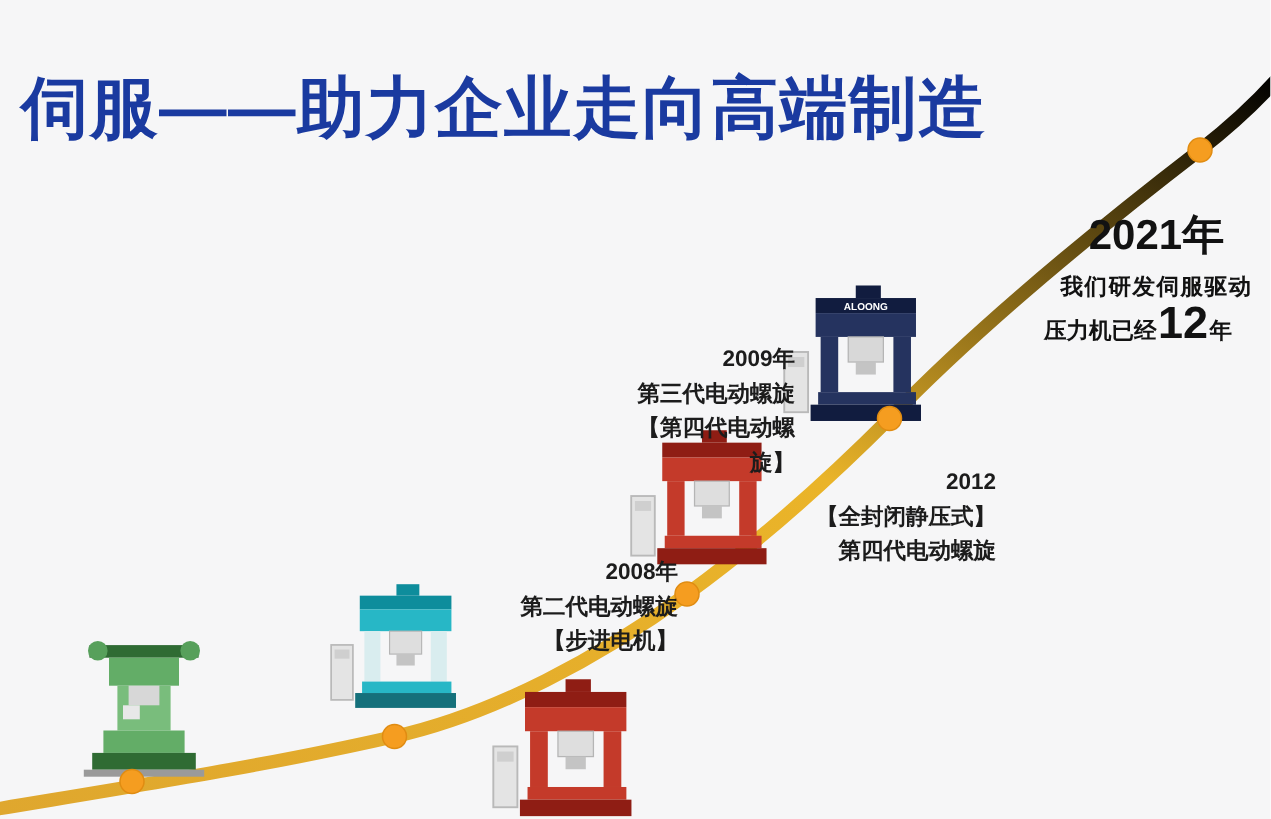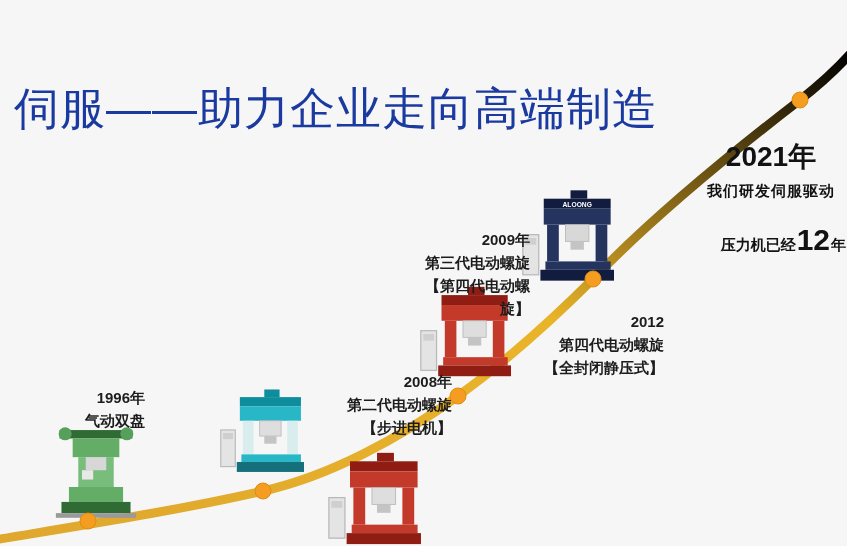--- a/index.html
+++ b/index.html
@@ -4,22 +4,22 @@
 <style>
   html,body{margin:0;padding:0;background:#ffffff;}
   .stage{
     position:relative;width:847px;height:546px;overflow:hidden;
     background:#f6f6f7;
     font-family:"Liberation Sans","DejaVu Sans",sans-serif;
   }
   
   .title{
     position:absolute;left:14px;top:42px;z-index:6;
-    font-size:45px;font-weight:normal;color:#1a3aa0;
-    letter-spacing:1px;white-space:nowrap;margin-top:37px;
+    font-size:45px;font-weight:bold;color:#1a3aa0;
+    letter-spacing:1px;white-space:nowrap;
   }
   
   .curve-svg{position:absolute;left:0;top:0;z-index:1;}
   
   .dot{
     position:absolute;width:17px;height:17px;border-radius:50%;
     background:#f59d20;border:1px solid #e08c12;
     transform:translate(-50%,-50%);z-index:5;box-sizing:border-box;
   }
   
@@ -33,22 +33,22 @@
   .ms-2009{left:398px;top:228px;width:132px;}
   .ms-2012{left:534px;top:310px;width:130px;}
   
   .final{
     position:absolute;left:696px;top:142px;width:150px;z-index:6;
     text-align:center;color:#121212;
   }
   .final-year{font-size:28px;font-weight:bold;line-height:1.1;}
   .final-line1{font-size:15px;font-weight:bold;margin-top:9px;letter-spacing:1px;}
   .final-line2{
-    margin-top:24px;font-size:15px;font-weight:bold;
-    display:flex;align-items:baseline;justify-content:flex-end;gap:1px;
+    margin-top:0;font-size:15px;font-weight:bold;
+    display:flex;align-items:baseline;justify-content:flex-start;gap:1px;
   }
   .final-num{font-size:30px;font-weight:bold;line-height:1;}
   
   .machine{position:absolute;z-index:3;}
   .machine svg{width:100%;height:100%;display:block;}
 </style>
 </head>
 <body>
 
 <div class="stage">
@@ -71,42 +71,38 @@
   </svg>
 
   <div class="title">伺服——助力企业走向高端制造</div>
 
   <div class="dot" style="left:88px;top:521px"></div>
   <div class="dot" style="left:263px;top:491px"></div>
   <div class="dot" style="left:458px;top:396px"></div>
   <div class="dot" style="left:593px;top:279px"></div>
   <div class="dot" style="left:800px;top:100px"></div>
 
-  <div class="ms ms-1996">
-    <div>1996年</div>
-    <div>气动双盘</div>
-  </div>
 
 
   <div class="ms ms-2008">
     <div>2008年</div>
     <div>第二代电动螺旋</div>
     <div>【步进电机】</div>
   </div>
 
   <div class="ms ms-2009">
     <div>2009年</div>
     <div>第三代电动螺旋</div>
     <div>【第四代电动螺旋】</div>
   </div>
 
   <div class="ms ms-2012">
     <div>2012</div>
+    <div>【全封闭静压式】</div>
     <div>第四代电动螺旋</div>
-    <div>【全封闭静压式】</div>
   </div>
 
   <div class="final">
     <div class="final-year">2021年</div>
     <div class="final-line1">我们研发伺服驱动</div>
     <div class="final-line2">
       <span>压力机已经</span>
       <span class="final-num">12</span>
       <span>年</span>
     </div>

